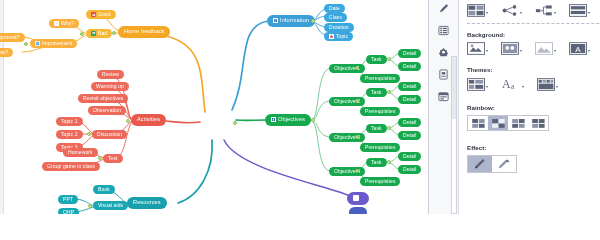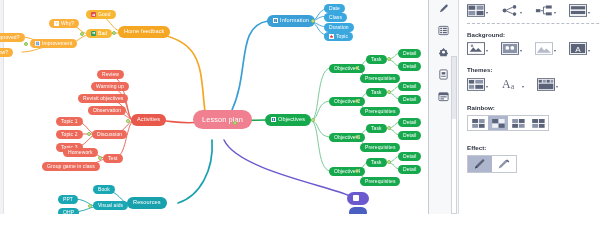--- a/index.html
+++ b/index.html
@@ -140,23 +140,20 @@
           <path d="M390,129 C396,131 394,135 400,135"></path>
 
           <path d="M358,171 C364,169 362,163 370,162"></path>
           <path d="M358,172 C364,175 362,181 366,181"></path>
           <path d="M390,162 C396,160 394,157 400,156"></path>
           <path d="M390,163 C396,165 394,169 400,169"></path>
         </g>
       </g>
     </svg>
 
-    <div class="node n-center" style="left:193px;top:110px;">
-      <span>Lesson plan</span>
-    </div>
     <div class="dot" style="left:233px;top:121px;"></div>
 
     <div class="node n-big" style="left:118px;top:26px;background:#f5a623;">
       <span>Home feedback</span>
     </div>
     <div class="dot" style="left:112px;top:31px;"></div>
 
     <div class="node n-mid" style="left:86px;top:10px;background:#f7b733;">
       <span class="ico">
         <svg viewBox="0 0 10 10">

